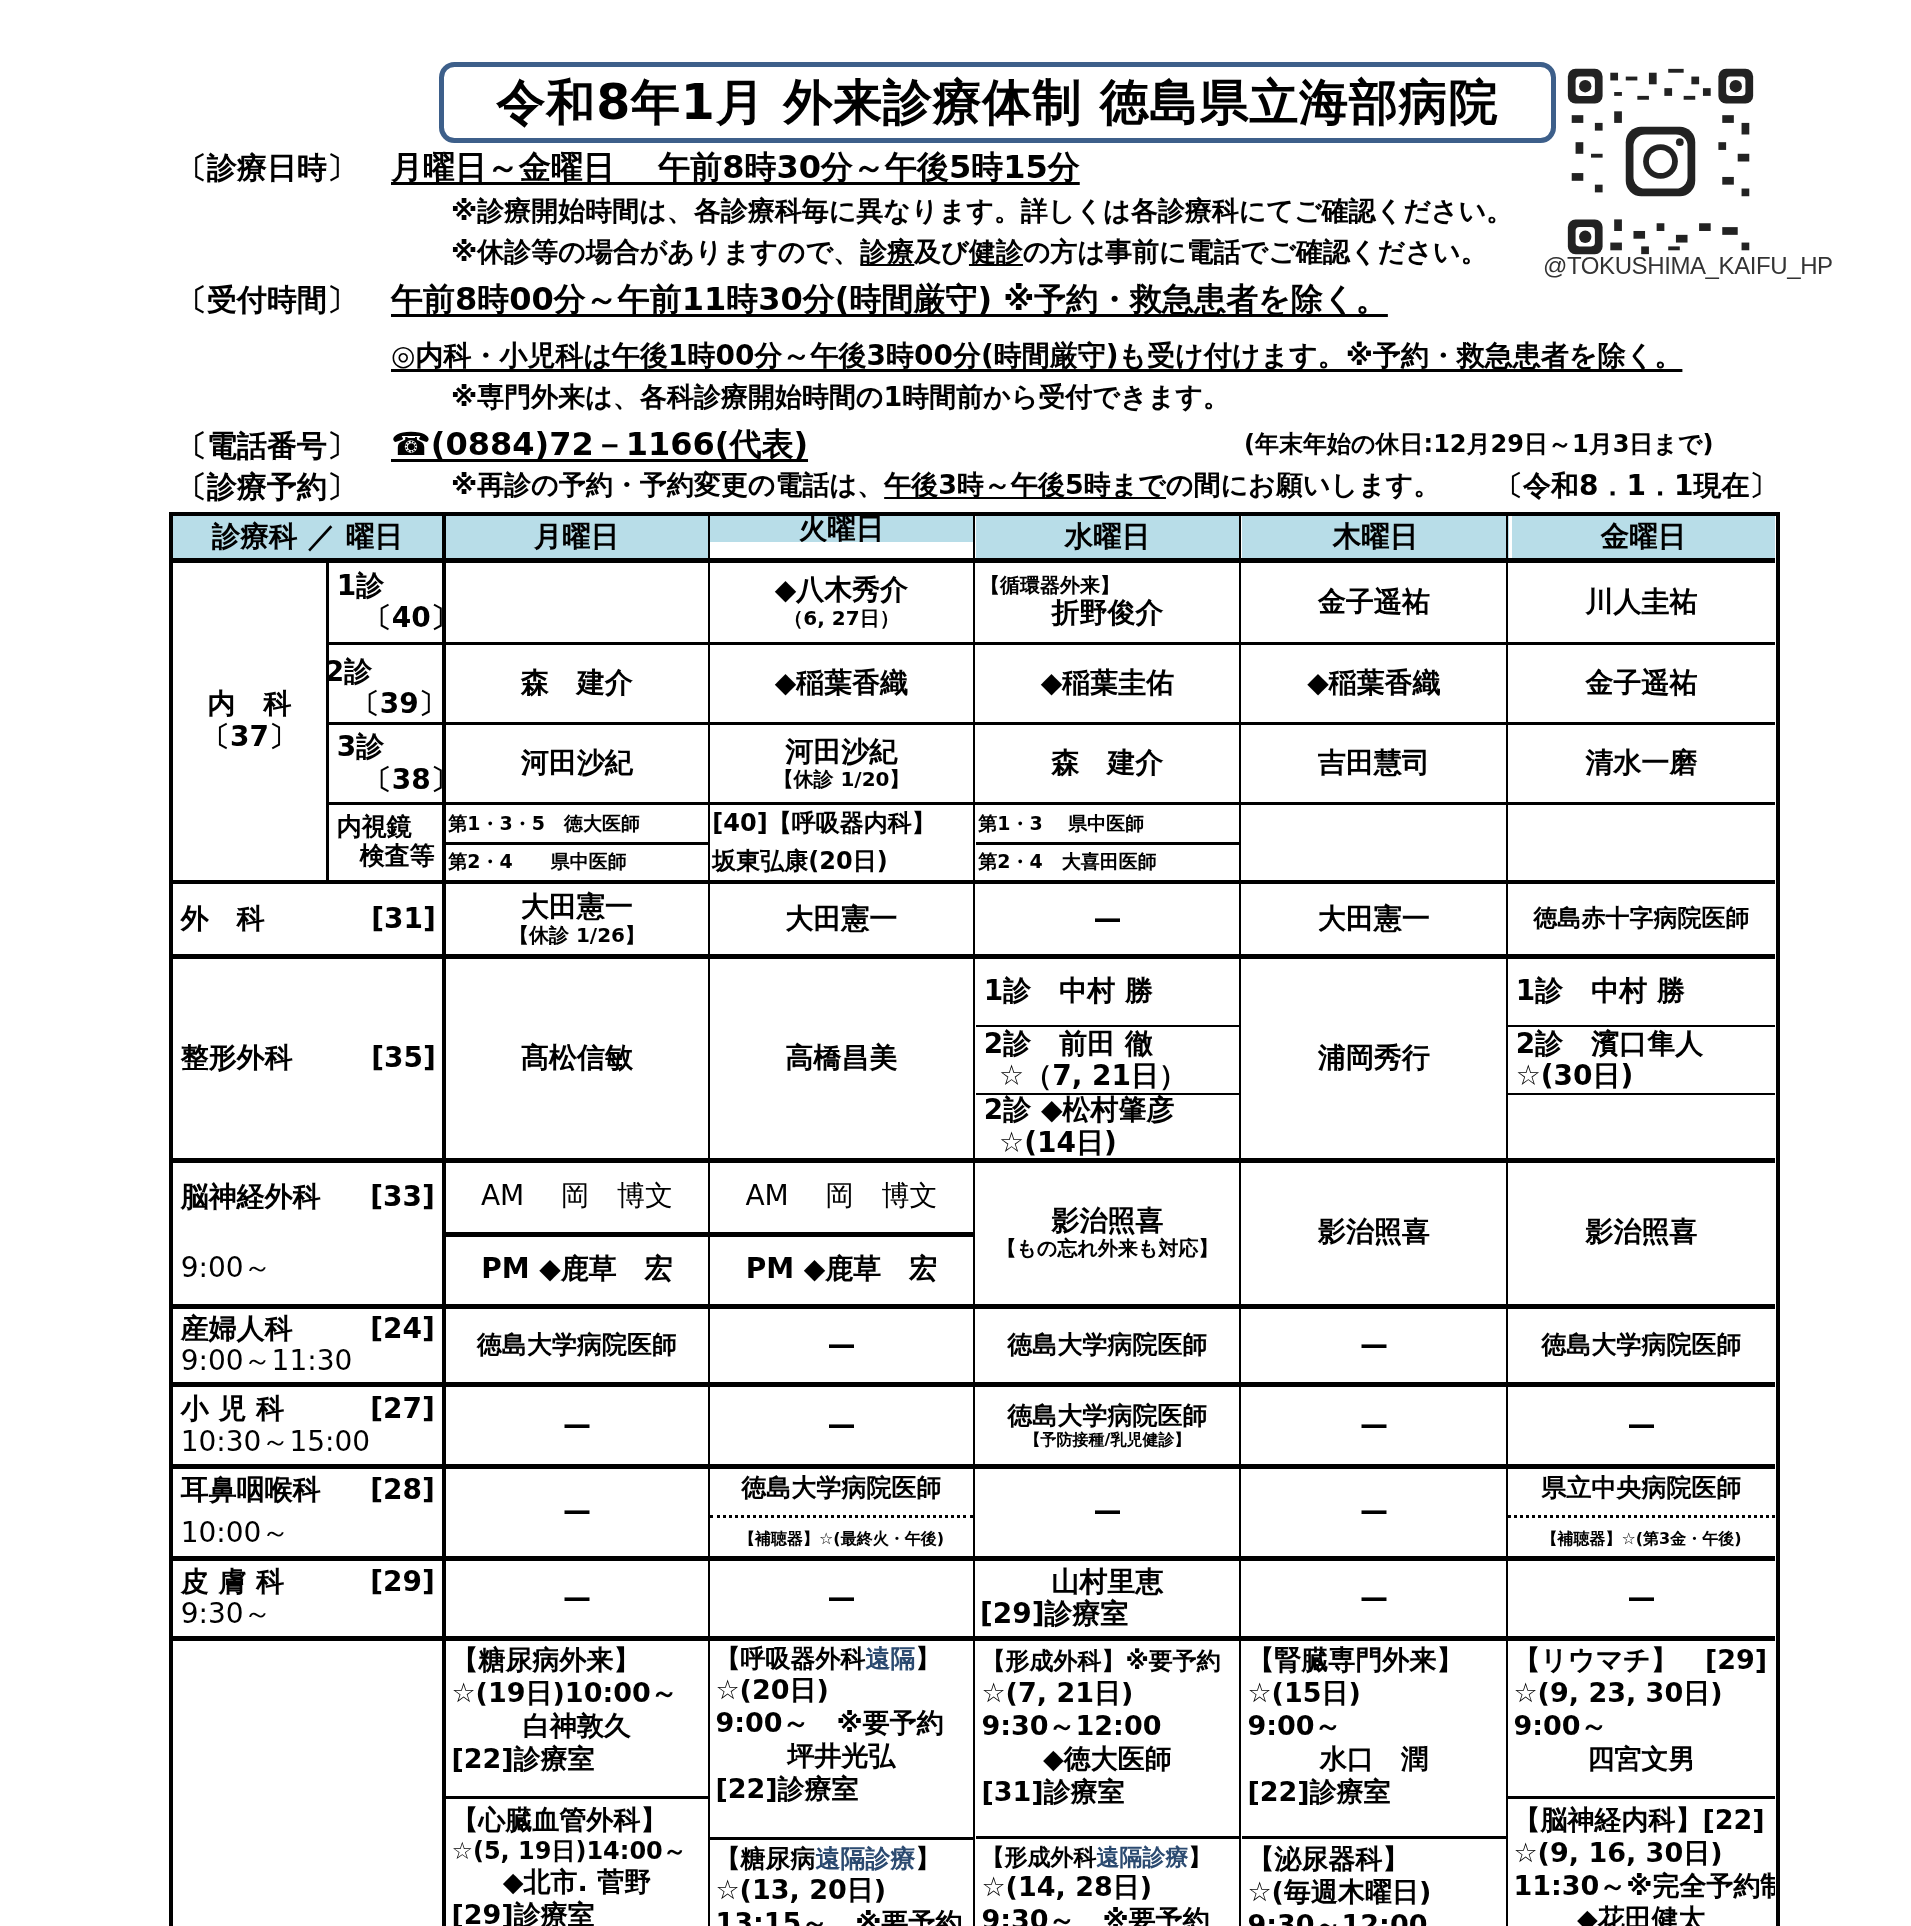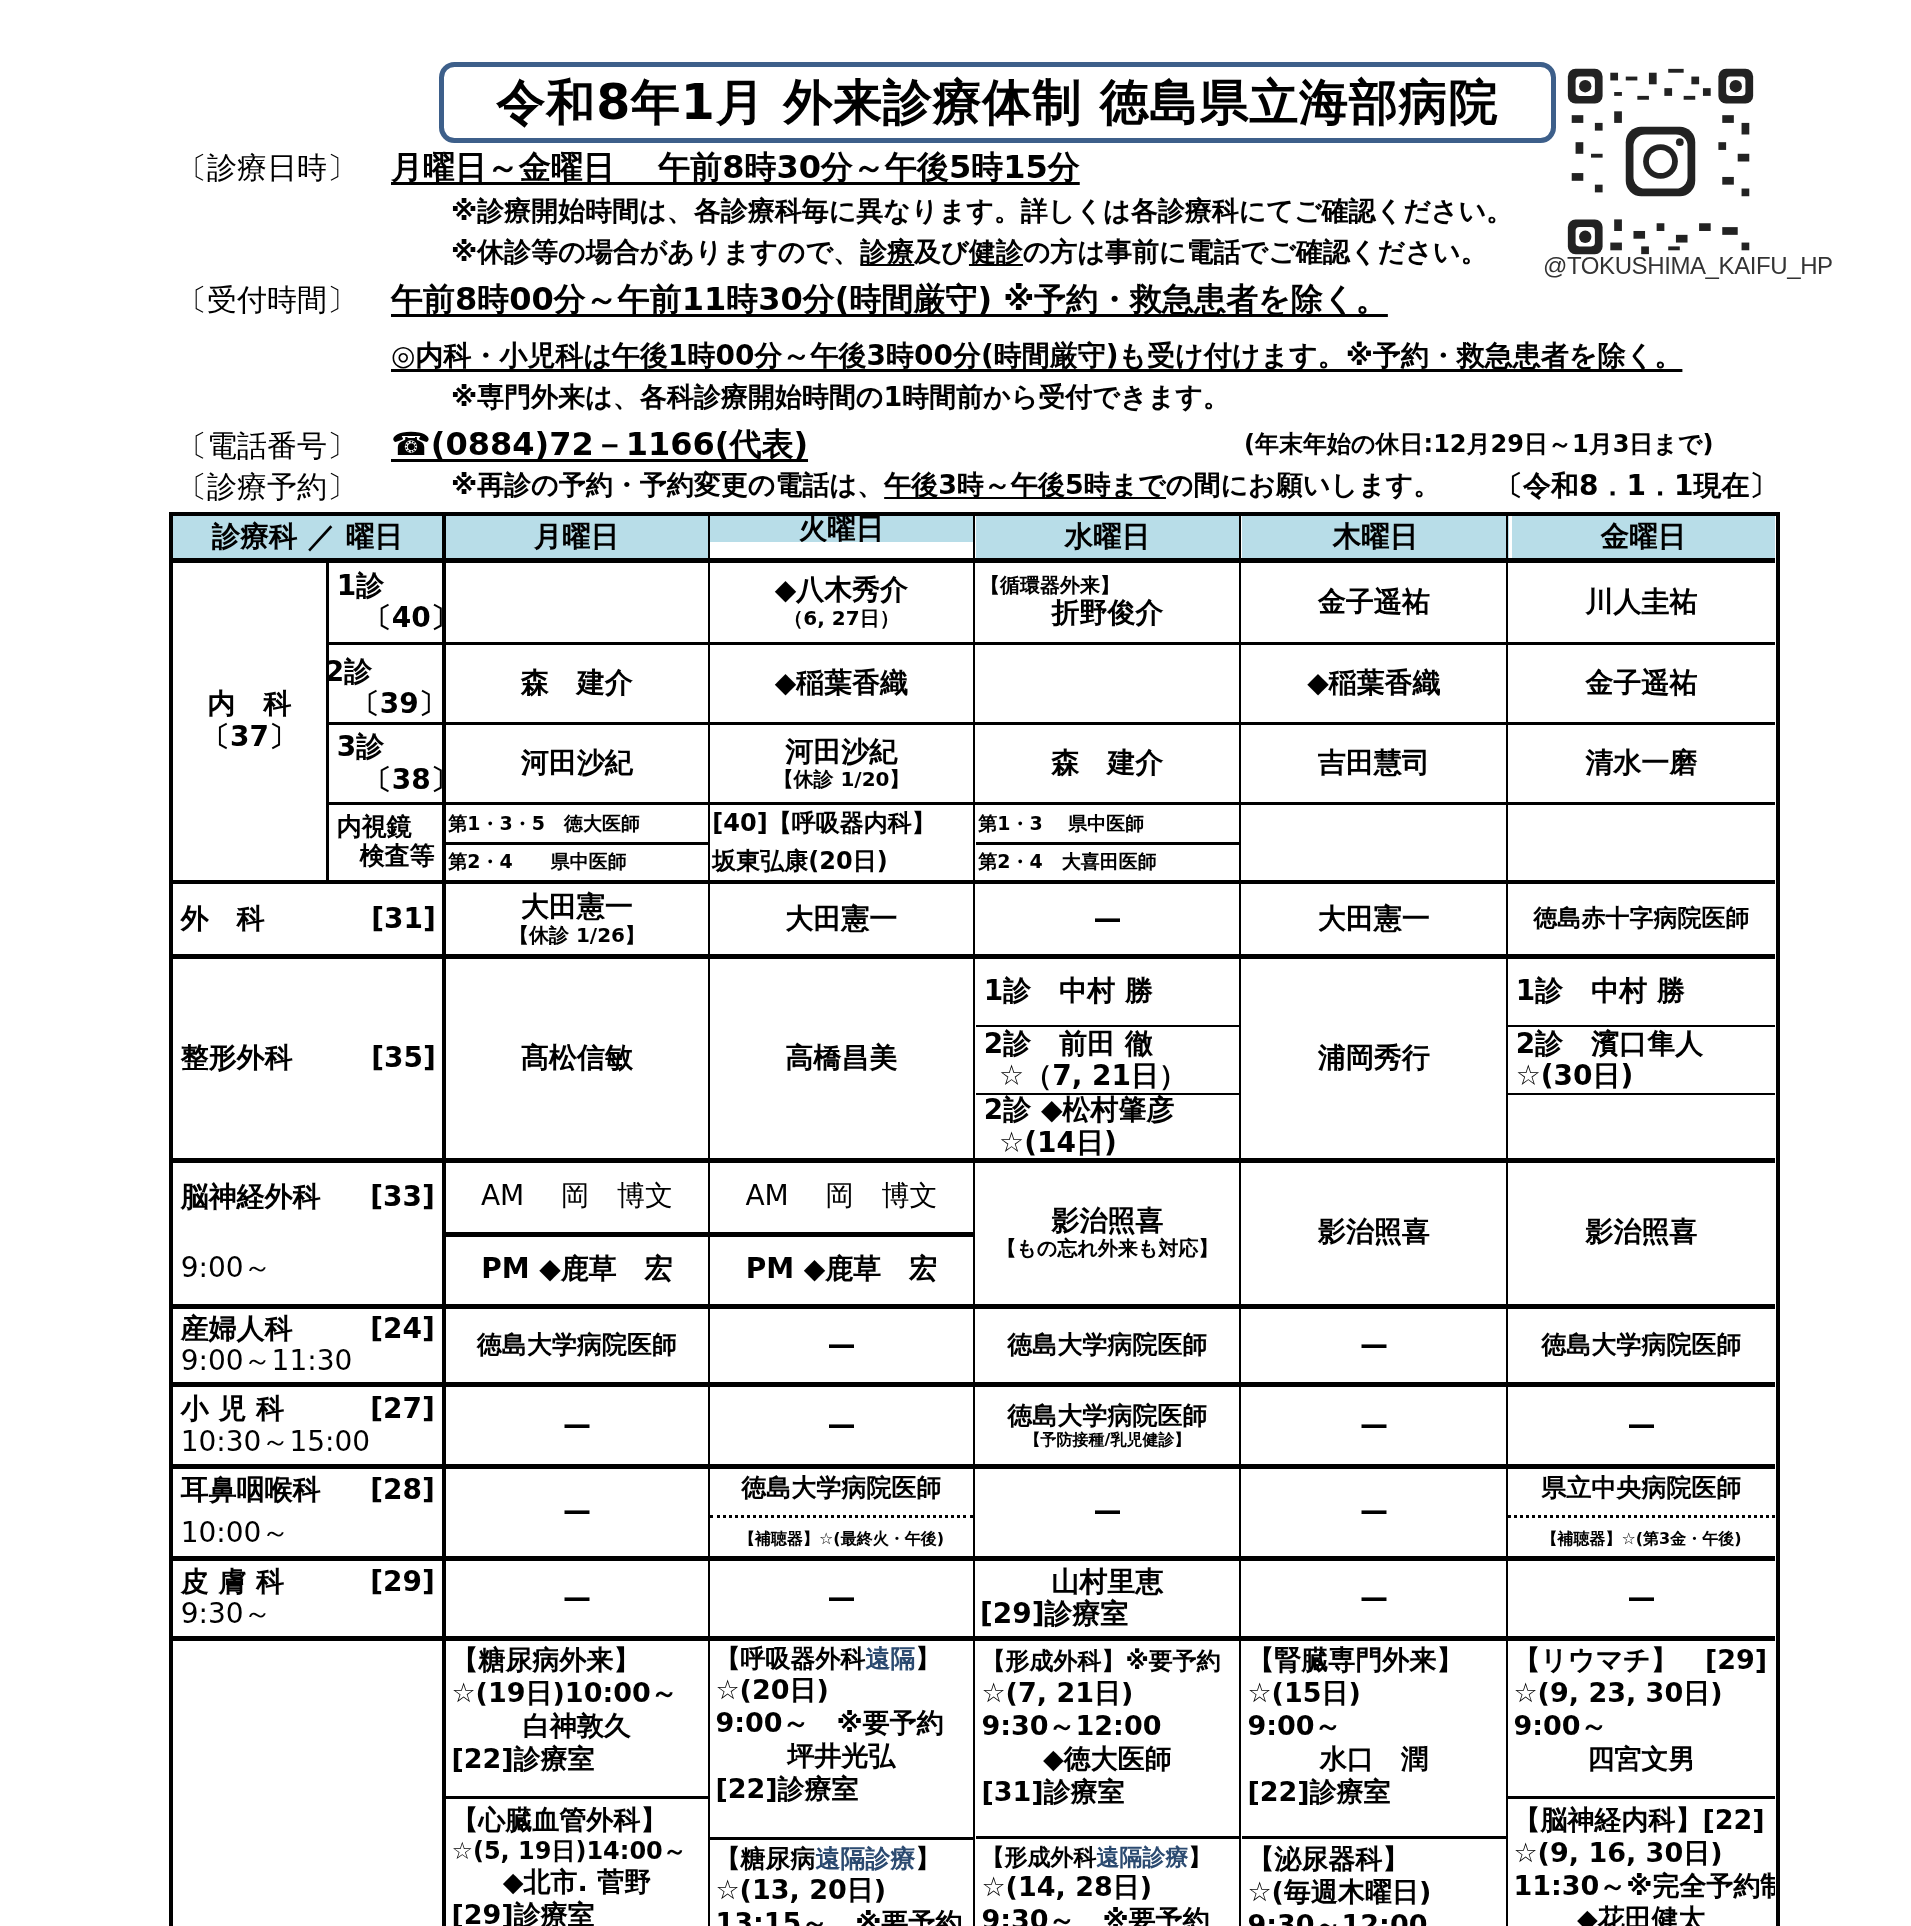--- a/index.html
+++ b/index.html
@@ -7,21 +7,21 @@
   body { position: relative; font-family: "DejaVu Sans", "Liberation Sans", sans-serif; color: #000; }
   .abs { position: absolute; }
   .title-box {
     left: 439px; top: 62px; width: 1117px; height: 81px;
     border: 5.4px solid #3d5f8a; border-radius: 15.4px;
     display: flex; align-items: center; justify-content: center;
     font-size: 49px; font-weight: bold; letter-spacing: 0.8px; white-space: nowrap;
   }
   .qr-top { left: 1564px; top: 65px; width: 193px; height: 193px; }
   .qr-handle { left: 1543px; top: 252px; font-size: 24px; color: #333; font-family: "Liberation Sans", sans-serif; letter-spacing: -0.4px; white-space: nowrap; }
-  .info-label { left: 177px; font-size: 30px; font-weight: normal; white-space: nowrap; }
+  .info-label { left: 177px; font-size: 30px; font-weight: bold; white-space: nowrap; }
   .info-main { left: 391px; font-size: 32px; font-weight: bold; white-space: nowrap; text-decoration: underline; text-decoration-thickness: 3.1px; text-underline-offset: 3.9px; }
   .info-note { left: 451px; font-size: 27px; font-weight: bold; white-space: nowrap; }
   .u { text-decoration: underline; text-decoration-thickness: 2.3px; text-underline-offset: 3.1px; }
   .info-right { font-size: 24px; font-weight: bold; white-space: nowrap; }
 
   
   .tbl { left: 169px; top: 512px; width: 1611px; height: 1928px; border: 4.6px solid #000; }
   .cell { position: absolute; display: flex; flex-direction: column; justify-content: center; align-items: center; text-align: center; font-weight: bold; font-size: 28px; line-height: 1.15; white-space: nowrap; overflow: hidden; }
   .vline { position: absolute; background: #000; }
   .hline { position: absolute; background: #000; }
@@ -180,20 +180,23 @@
   <div class="cell" style="left:1335px;top:46px;width:267px;height:80px">
       <span>川人圭祐</span>
     </div>
 
   <div class="cell" style="left:273px;top:129px;width:262px;height:76px">
       <span>森　建介</span>
     </div>
   <div class="cell" style="left:537px;top:129px;width:263px;height:76px">
       <span>◆稲葉香織</span>
     </div>
+  <div class="cell" style="left:803px;top:129px;width:263px;height:76px">
+      <span>◆稲葉圭佑</span>
+    </div>
   <div class="cell" style="left:1069px;top:129px;width:264px;height:76px">
       <span>◆稲葉香織</span>
     </div>
   <div class="cell" style="left:1335px;top:129px;width:267px;height:76px">
       <span>金子遥祐</span>
     </div>
 
   <div class="cell" style="left:273px;top:209px;width:262px;height:77px">
       <span>河田沙紀</span>
     </div>

